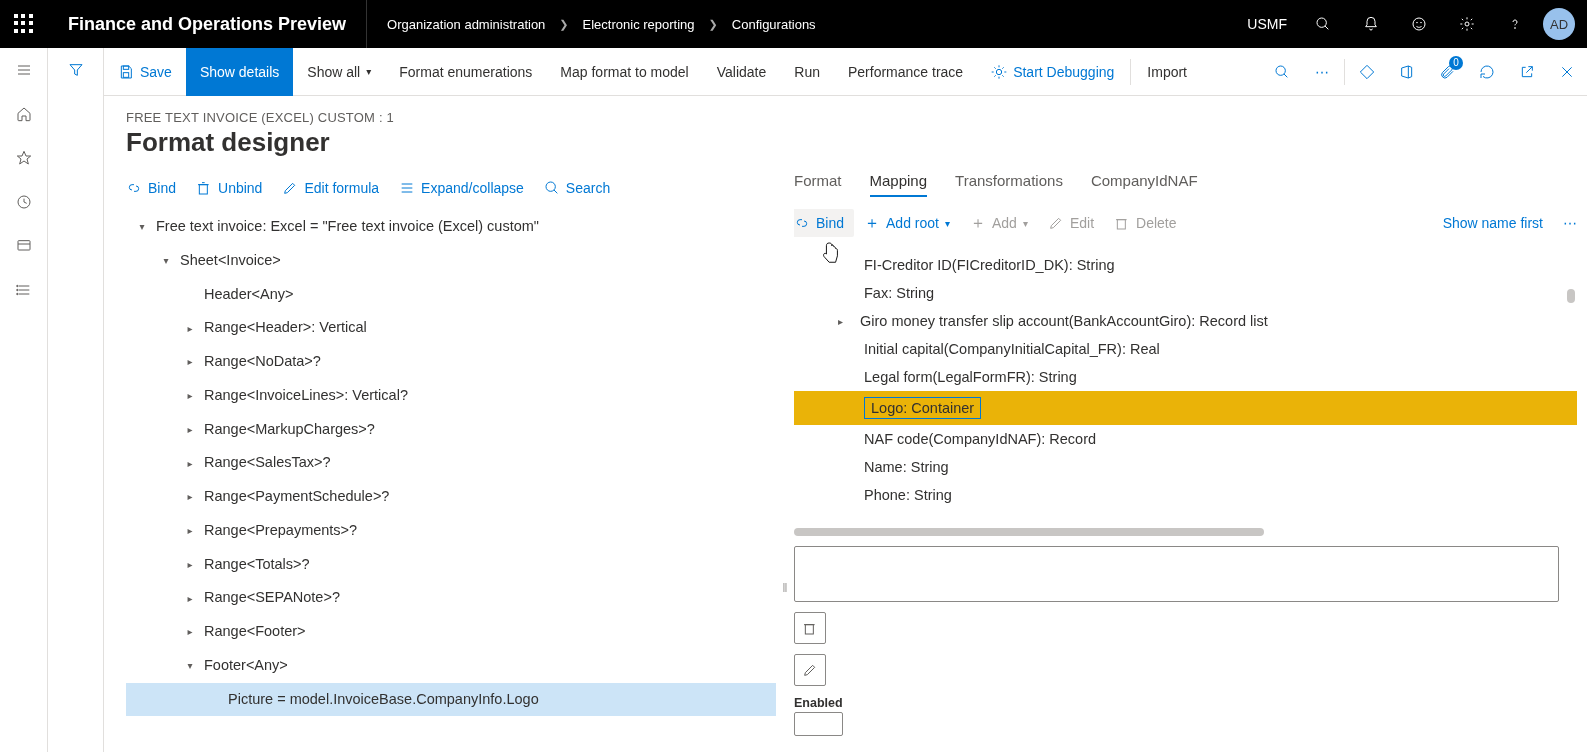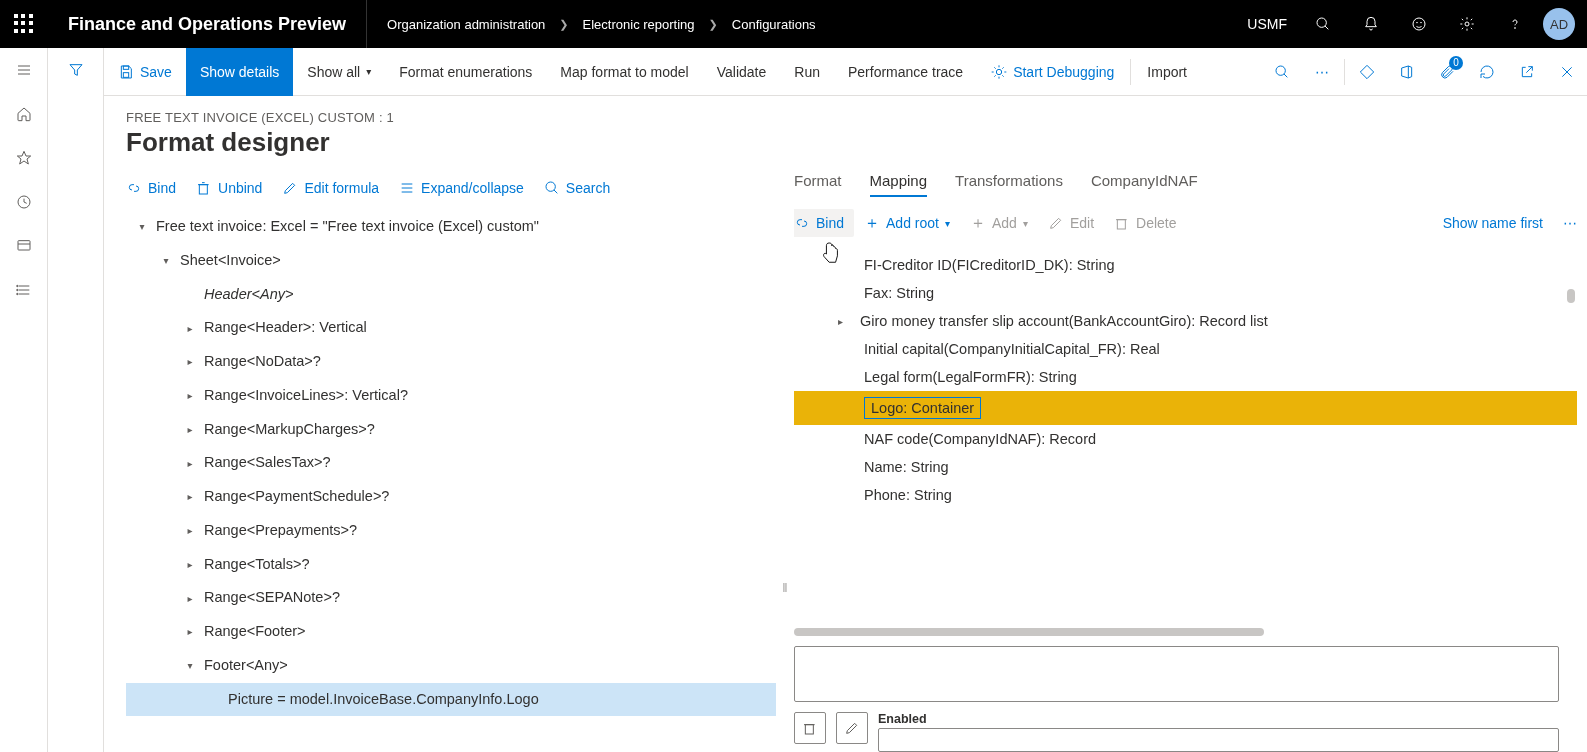--- a/index.html
+++ b/index.html
@@ -71,21 +71,21 @@
 .map-row { padding: 6px 6px 6px 70px; font-size: 14.5px; cursor: pointer; display: flex; align-items: center; gap: 10px; }
 .map-row.selected { background: #eab308; }
 .map-row.selected .inner { border: 1px solid #0078d4; padding: 2px 6px; display: inline-block; }
 .map-row .caret { width: 12px; color: #605e5c; font-size: 10px; margin-left: -26px; }
 .scroll-x { height: 10px; background: transparent; position: relative; margin-top: 4px; }
 .scroll-x .thumb { position: absolute; left: 0; width: 60%; height: 8px; background: #c8c6c4; border-radius: 4px; }
 .scroll-y { position: absolute; right: 2px; top: 38px; width: 8px; height: 14px; background: #c8c6c4; border-radius: 4px; }
 
 .big-input { border: 1px solid #8a8886; height: 56px; border-radius: 2px; margin: 8px 18px 10px 0; }
 
-.enabled-row { display: flex; align-items: flex-start; gap: 10px; margin: 0 18px 0 0; }
+.enabled-row { display: flex; align-items: flex-start; gap: 10px; margin: 0 18px 16px 0; flex-direction: column; }
 .square-btn { width: 32px; height: 32px; border: 1px solid #8a8886; border-radius: 2px; display: flex; align-items: center; justify-content: center; cursor: pointer; font-size: 15px; color: #605e5c; }
 .enabled-field { flex: 1; }
 .enabled-field label { font-size: 12.5px; font-weight: 600; color: #323130; display: block; margin-bottom: 2px; }
 .enabled-field .field-box { border: 1px solid #8a8886; height: 24px; border-radius: 2px; }
 
 .cursor { position: absolute; pointer-events: none; font-size: 22px; }
 
 svg.icon { width: 16px; height: 16px; stroke: currentColor; fill: none; stroke-width: 1.5; }
 </style>
 </head>
@@ -344,21 +344,21 @@
         </div>
         <div class="tree" id="tree">
             <div class="tree-row" style="padding-left: 10px;">
               <span class="caret">▾</span>
               <span>Free text invoice: Excel = "Free text invoice (Excel) custom"</span>
             </div>
             <div class="tree-row" style="padding-left: 34px;">
               <span class="caret">▾</span>
               <span>Sheet&lt;Invoice&gt;</span>
             </div>
-            <div class="tree-row" style="padding-left: 58px; font-style: italic;">
+            <div class="tree-row" style="padding-left: 58px;">
               <span class="caret"></span>
               <span>Header&lt;Any&gt;</span>
             </div>
             <div class="tree-row" style="padding-left: 58px;">
               <span class="caret">▸</span>
               <span>Range&lt;Header&gt;: Vertical</span>
             </div>
             <div class="tree-row" style="padding-left: 58px;">
               <span class="caret">▸</span>
               <span>Range&lt;NoData&gt;?</span>

